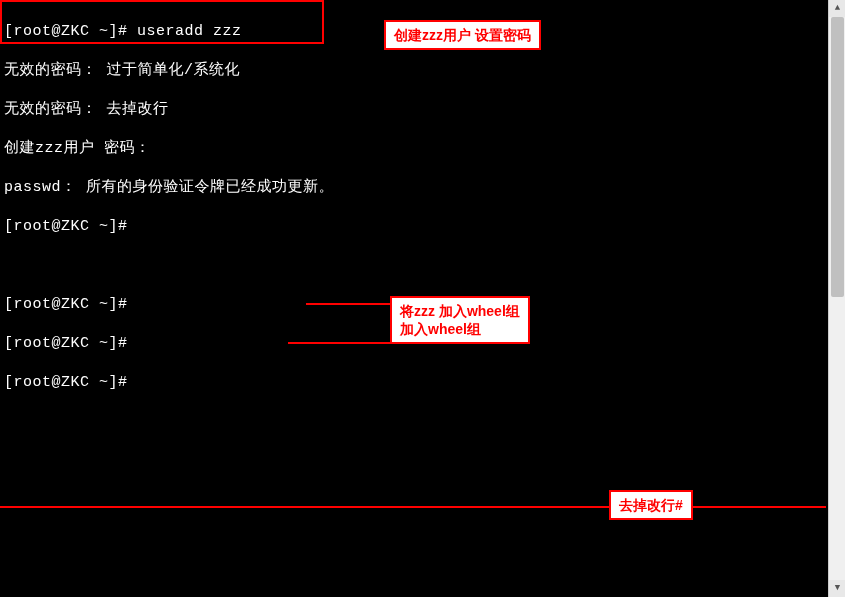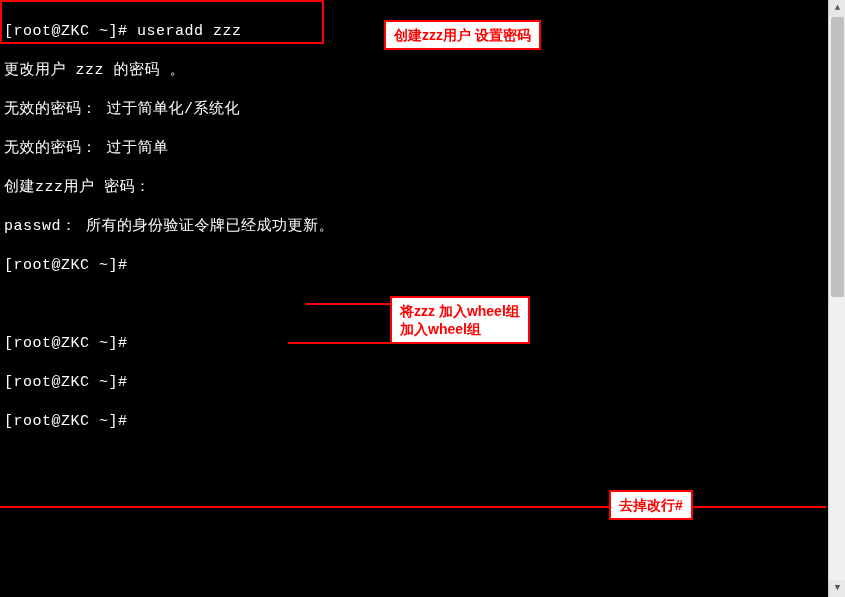--- a/index.html
+++ b/index.html
@@ -69,23 +69,22 @@
     height: 2px;
     background: #ff0000;
     pointer-events: none;
   }
 </style>
 </head>
 <body>
 
 <div class="terminal">
 <span class="line">[root@ZKC ~]# <span>useradd zzz</span></span>
-<span class="line">更改用户 zzz 的密码 。</span>
 <span class="line">无效的密码： 过于简单化/系统化</span>
-<span class="line">无效的密码： 过于简单</span>
+<span class="line">无效的密码： 去掉改行</span>
 <span class="line">创建zzz用户 密码：</span>
 <span class="line">passwd： 所有的身份验证令牌已经成功更新。</span>
 <span class="line">[root@ZKC ~]#</span>
 <span class="line"> </span>
 <span class="line">[root@ZKC ~]#</span>
 <span class="line">[root@ZKC ~]#</span>
 <span class="line">[root@ZKC ~]#</span>
 <span class="line"> </span>
 <span class="line"> </span>
 

